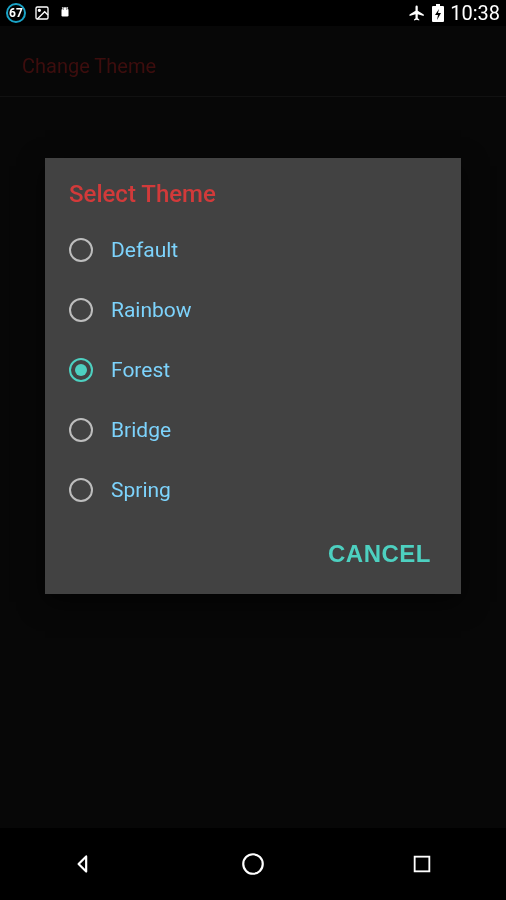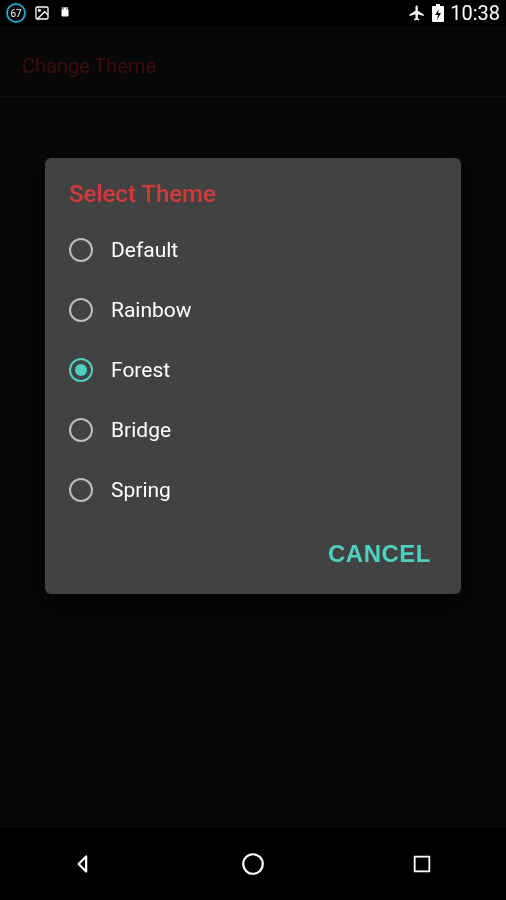--- a/index.html
+++ b/index.html
@@ -18,21 +18,21 @@
     align-items: center;
     padding: 0 6px;
     color: #fff;
     font-size: 15px;
   }
   .status-left { display: flex; align-items: center; gap: 8px; }
   .status-right { margin-left: auto; display: flex; align-items: center; gap: 6px; }
   .badge67 {
     width: 20px; height: 20px; border: 2px solid #1aa3c7; border-radius: 50%;
     display: flex; align-items: center; justify-content: center;
-    font-size: 10px; color: #fff; font-weight: normal;
+    font-size: 12px; color: #fff; font-weight: bold;
   }
   .content-behind {
     position: absolute;
     top: 26px; left: 0; right: 0; bottom: 72px;
     background: #0e0e0e;
     padding: 10px 0;
   }
   .setting-row {
     padding: 18px 22px;
     border-bottom: 1px solid #222;
@@ -42,21 +42,21 @@
   .overlay {
     position: absolute;
     top: 26px; left: 0; right: 0; bottom: 72px;
     background: rgba(0,0,0,0.5);
   }
   .dialog {
     position: absolute;
     left: 45px; right: 45px;
     top: 158px;
     background: #424242;
-    border-radius: 6px;
+    border-radius: 0;
     box-shadow: 0 8px 24px rgba(0,0,0,0.6);
     padding-bottom: 6px;
   }
   .dialog-title {
     color: #d23a3a;
     font-size: 24px;
     font-weight: 500;
     padding: 22px 24px 12px;
   }
   .radio-row {
@@ -70,21 +70,21 @@
     width: 24px; height: 24px;
     border: 2.5px solid #bdbdbd;
     border-radius: 50%;
     display: flex; align-items: center; justify-content: center;
     flex-shrink: 0;
   }
   .radio.selected { border-color: #4dd0c0; }
   .radio.selected::after {
     content: ""; width: 12px; height: 12px; background: #4dd0c0; border-radius: 50%;
   }
-  .radio-label { color: #ffffff; font-size: 21px; }
+  .radio-label { color: #7dd3fc; font-size: 21px; }
   .dialog-actions {
     display: flex; justify-content: flex-end;
     padding: 10px 18px 10px;
   }
   .cancel-btn {
     color: #4dd0c0;
     font-size: 24px;
     font-weight: 600;
     letter-spacing: 0.5px;
     padding: 10px 12px;

